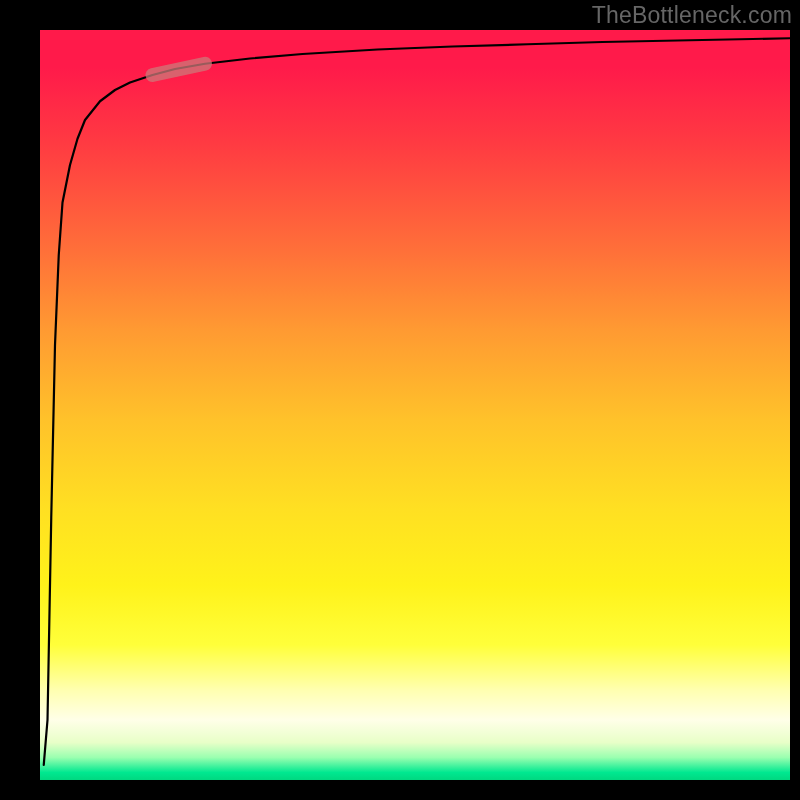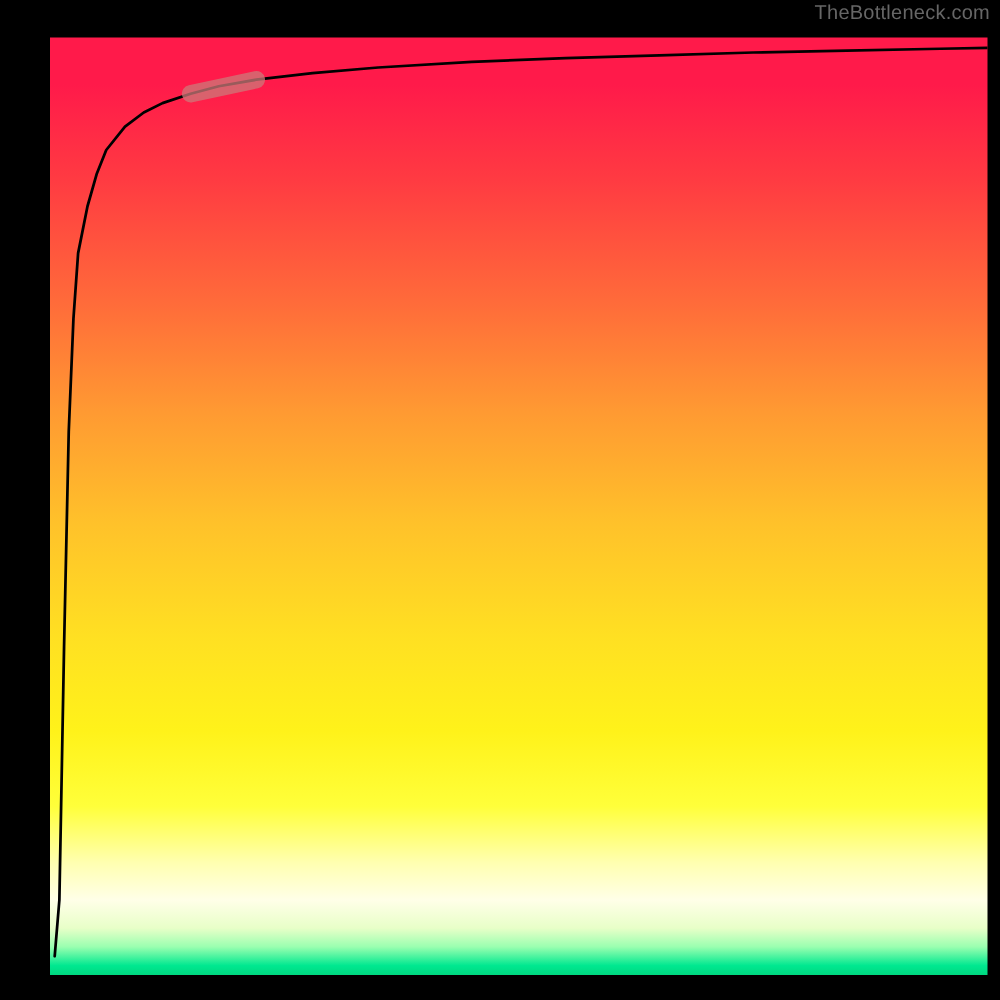--- a/index.html
+++ b/index.html
@@ -3,21 +3,21 @@
 <meta charset="utf-8">
 <style>
   * { margin: 0; padding: 0; box-sizing: border-box; }
   html, body { width: 800px; height: 800px; overflow: hidden; background: #fff; }
   .wrap { position: relative; width: 800px; height: 800px; }
   .watermark {
     position: absolute;
     top: 2px;
     right: 8px;
     font-family: Arial, Helvetica, sans-serif;
-    font-size: 16px;
+    font-size: 23px;
     font-weight: 400;
     color: #666666;
     letter-spacing: 0.2px;
     z-index: 3;
   }
   .outer-frame {
     position: absolute;
     left: 0; top: 0;
     width: 800px; height: 800px;
     background: #000;

